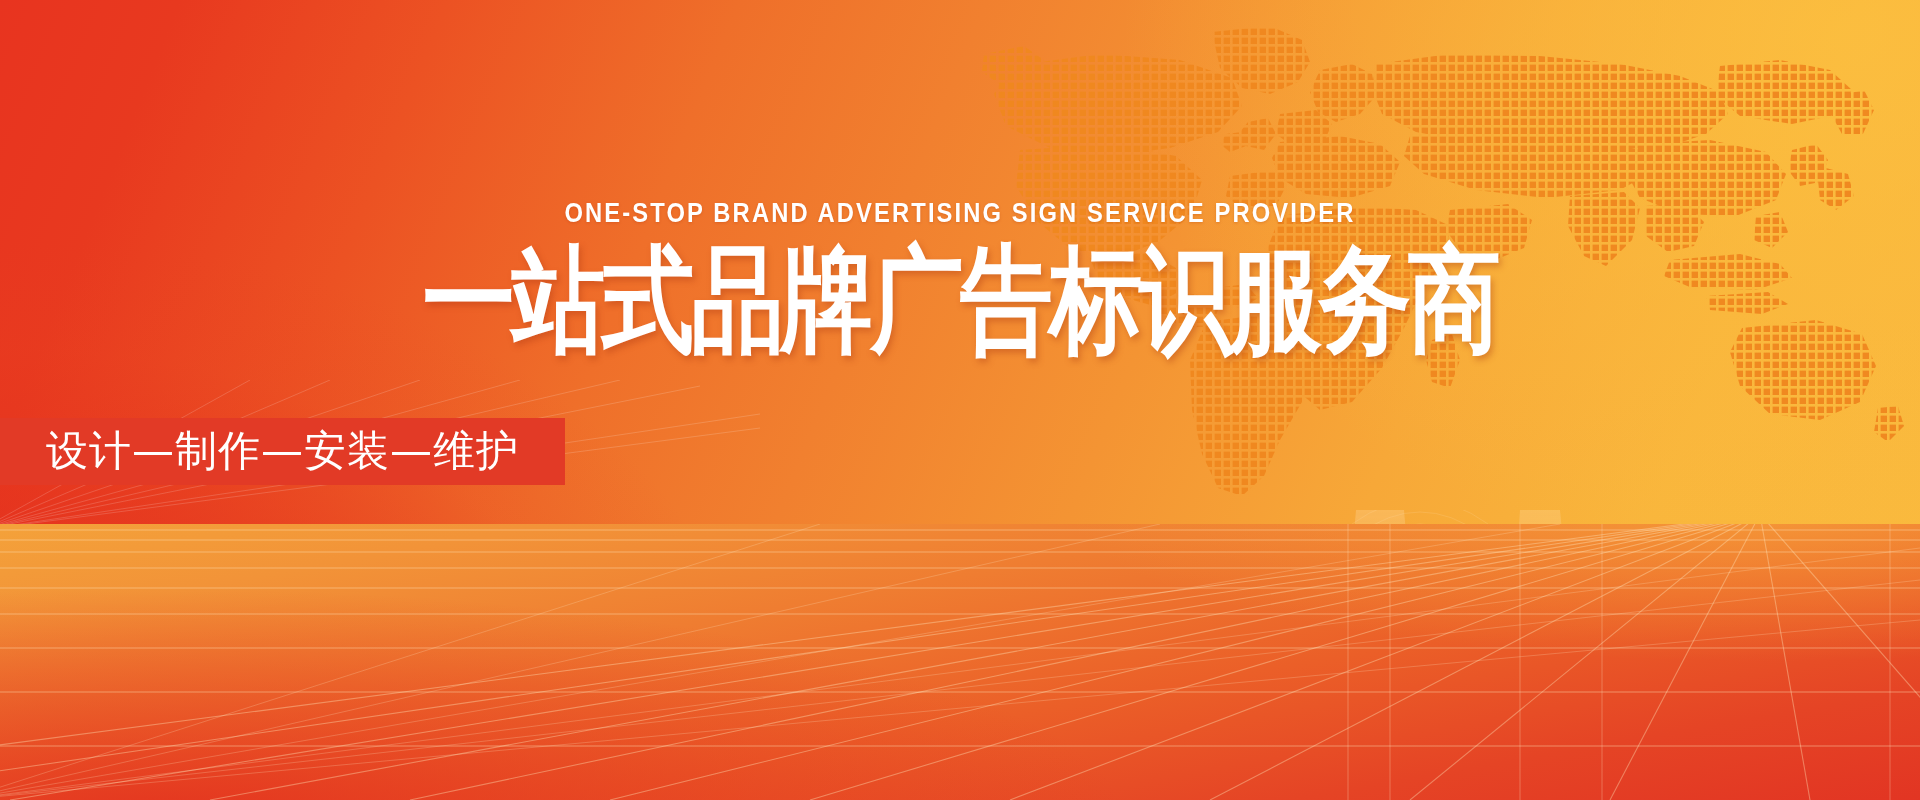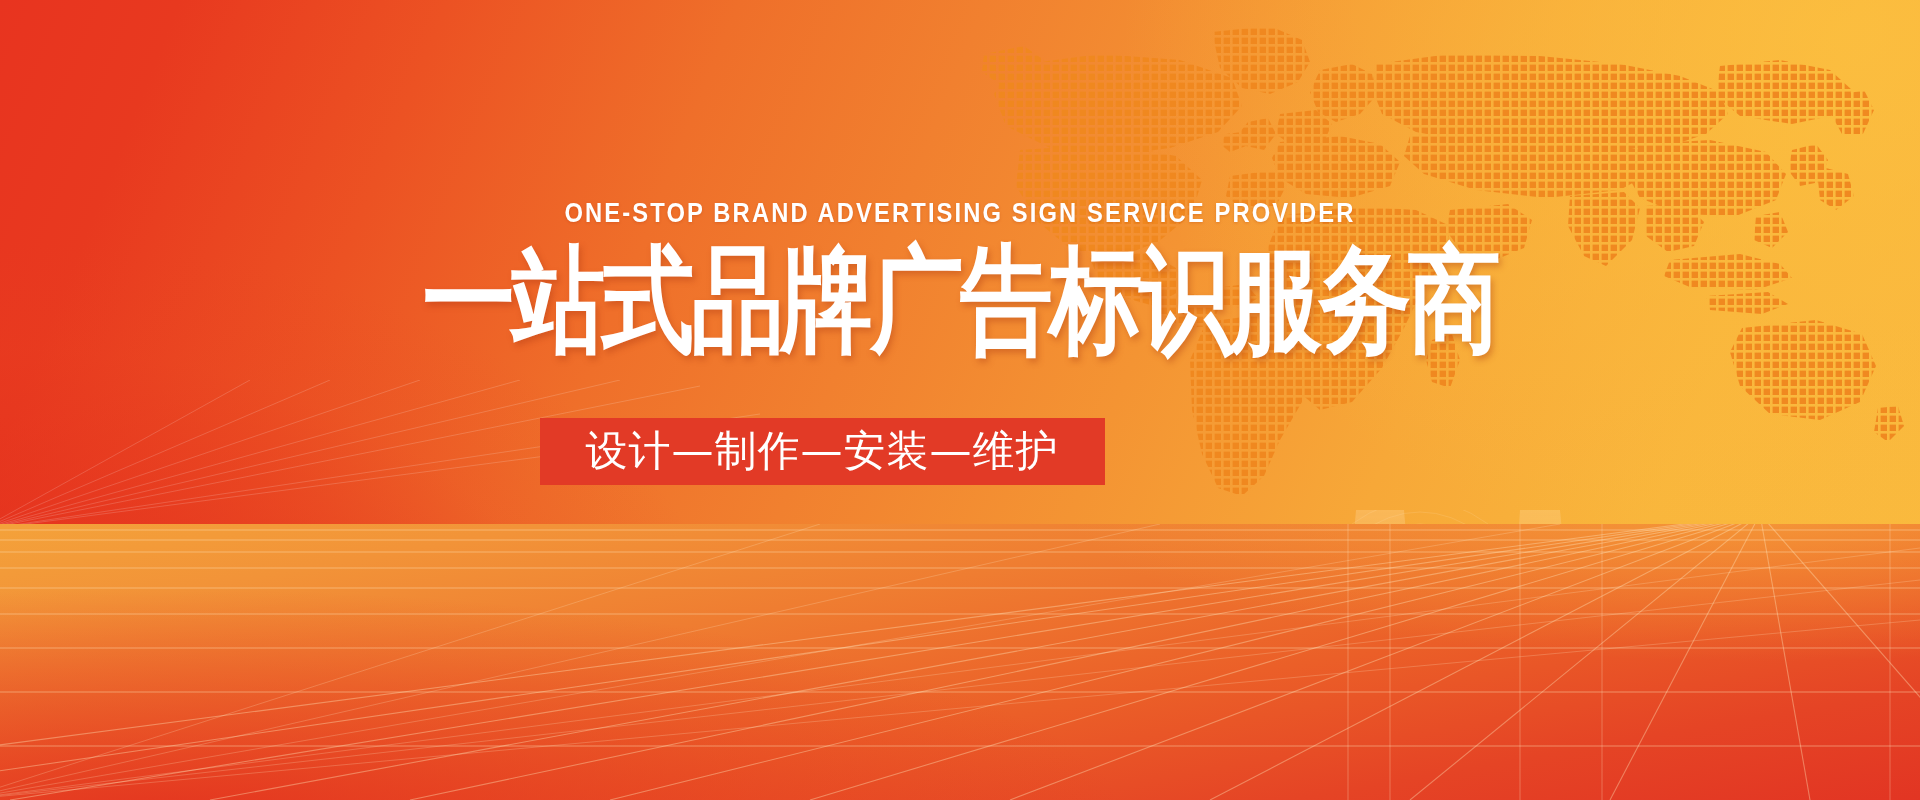--- a/index.html
+++ b/index.html
@@ -158,21 +158,20 @@
     white-space: nowrap;
     transform: scaleX(0.80);
     text-shadow: 3px 4px 7px rgba(168,54,16,0.36);
     font-family: "DejaVu Sans", "Liberation Sans", sans-serif;
   }
   .badge-wrap {
     position: absolute;
     left: 0;
     top: 418px;
     width: 1644px;
-    text-align: center;
   }
   .badge {
     display: inline-block;
     background: #E23A26;
     color: #ffffff;
     font-size: 42px;
     line-height: 46px;
     font-weight: normal;
     padding: 10px 46px 11px 46px;
     letter-spacing: 1px;

